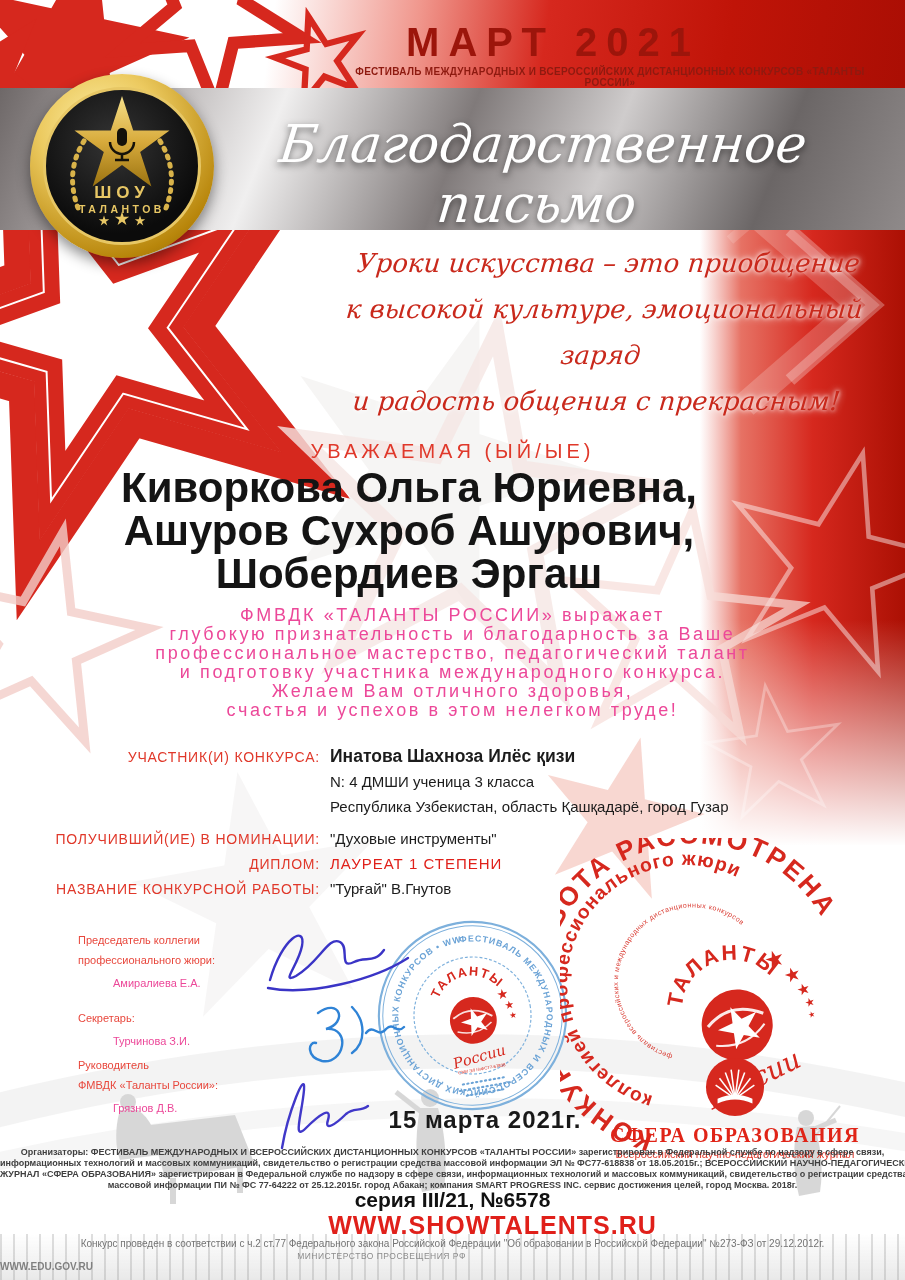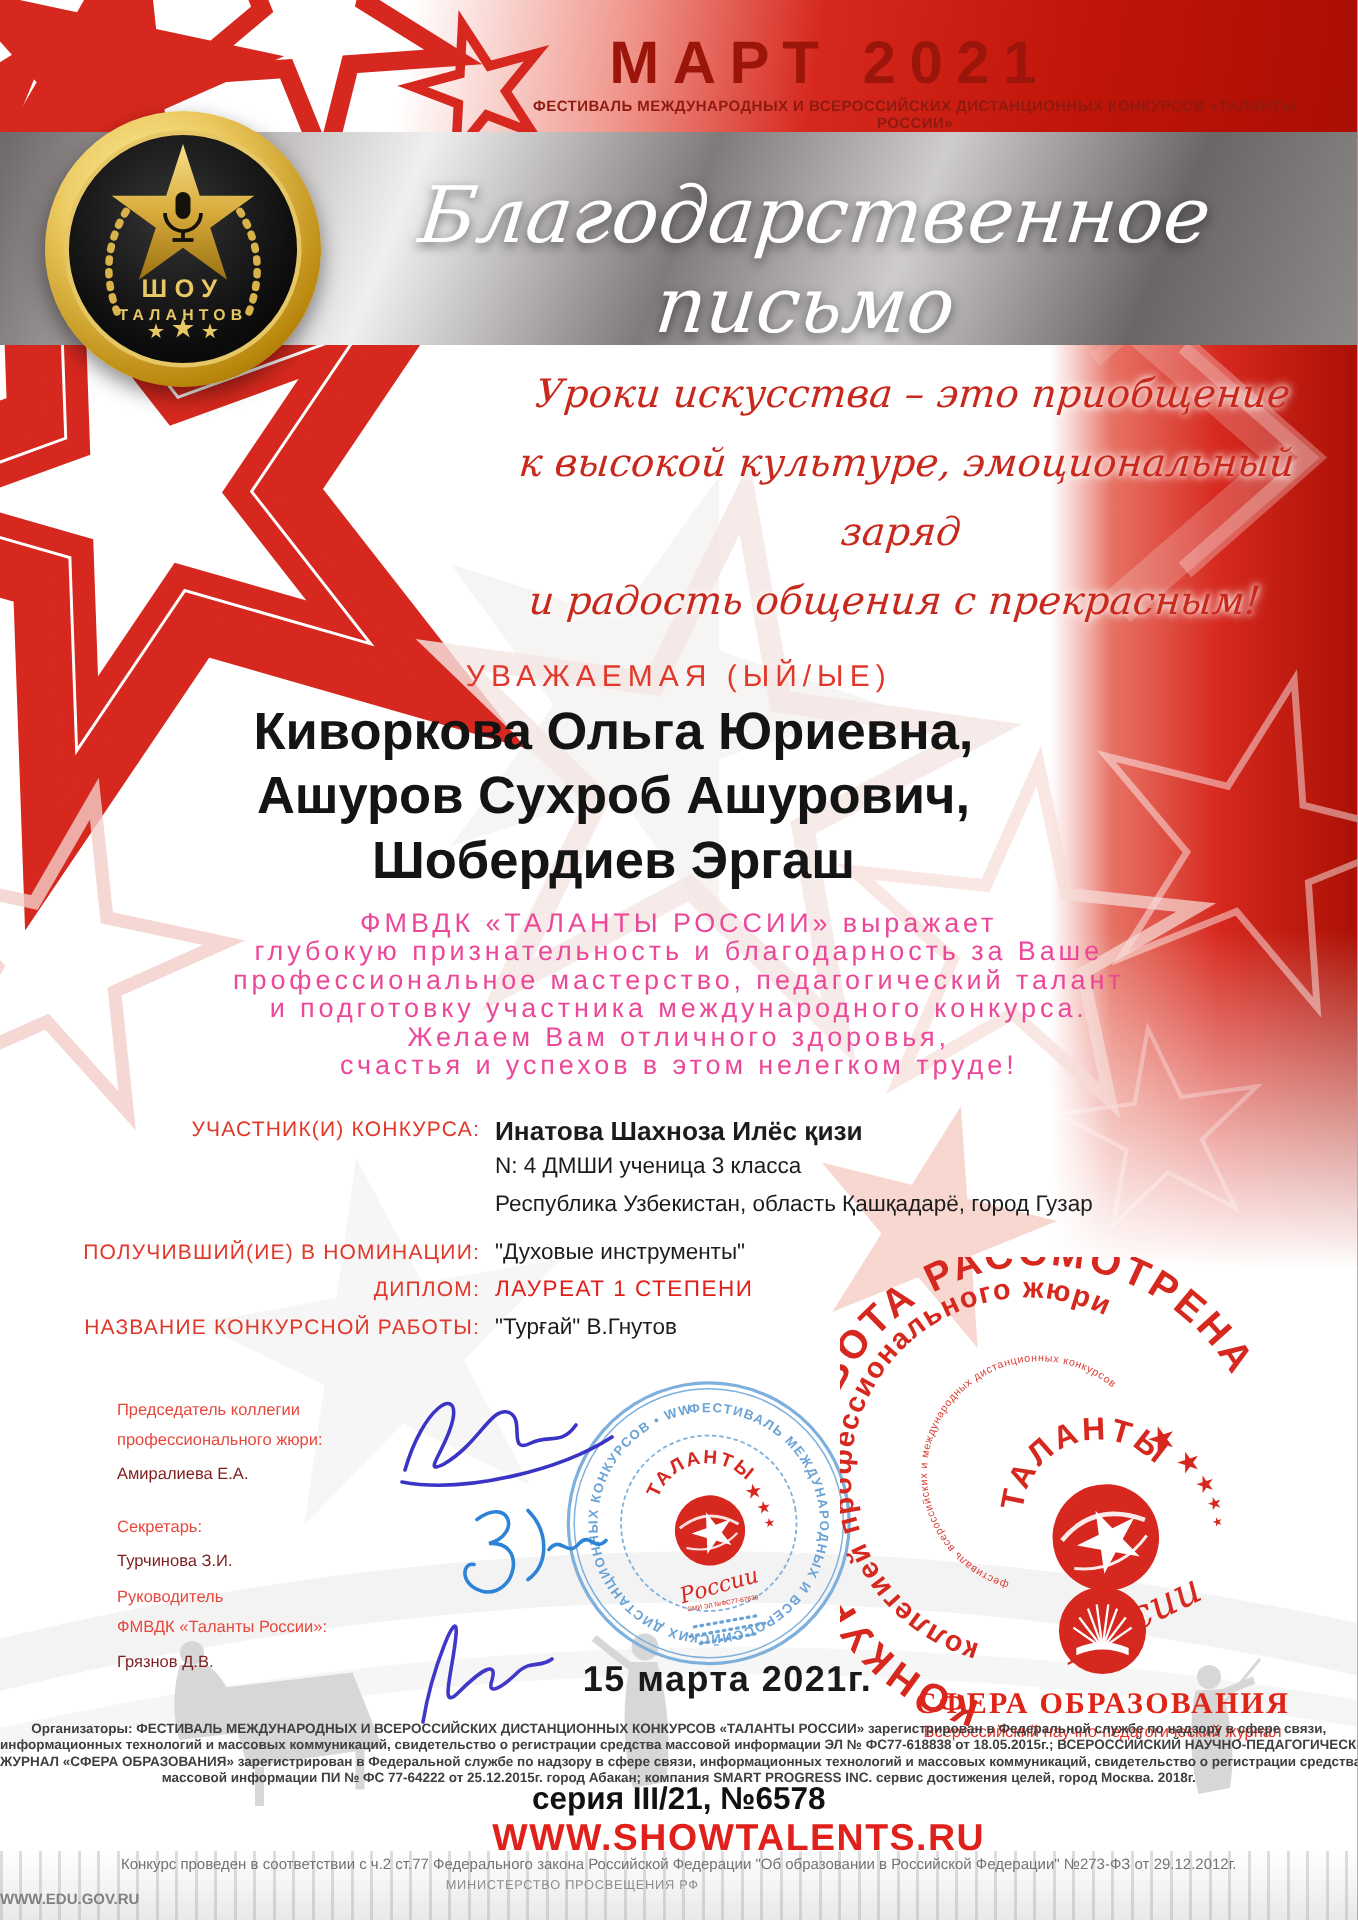--- a/index.html
+++ b/index.html
@@ -25,37 +25,37 @@
     box-shadow:0 6px 14px rgba(0,0,0,.45);}
   .badge-inner{position:absolute;left:13px;top:13px;width:158px;height:158px;border-radius:50%;
     background:radial-gradient(circle at 45% 35%,#343434 0%,#0b0b0b 70%);
     border:3px solid #e7c765;box-sizing:border-box;}
   
   .quote{left:310px;top:240px;width:585px;text-align:center;z-index:5;
     font-family:"DejaVu Serif",serif;font-style:italic;font-size:26px;line-height:46px;
     color:#c9291c;text-shadow:0 0 8px #fff,0 0 4px #fff;transform:skewX(-5deg);}
   .salutation{left:0;top:440px;width:905px;text-align:center;z-index:5;font-size:20px;
     letter-spacing:4px;color:#e0382a;font-weight:500;}
-  .recipients{left:0;top:466px;width:818px;text-align:center;z-index:5;font-size:35px;
+  .recipients{left:0;top:466px;width:818px;text-align:center;z-index:5;font-size:42px;
     font-weight:bold;color:#141414;line-height:43px;}
   .bodytxt{left:0;top:606px;width:905px;text-align:center;z-index:5;font-size:18px;
     letter-spacing:2.6px;color:#ec4899;line-height:19px;}
   
   .fields{left:55px;top:744px;width:800px;z-index:5;}
-  .frow{display:flex;align-items:flex-start;min-height:25px;}
+  .frow{display:flex;align-items:center;min-height:25px;}
   .flabel{width:265px;text-align:right;padding-right:10px;flex:none;color:#e0382a;
     font-size:14px;letter-spacing:.8px;}
   .fvalue{color:#1c1c1c;font-size:15px;}
   .fvalue.big{font-size:17.5px;font-weight:bold;}
   .fvalue.red{color:#e0201a;letter-spacing:1px;}
   .fspacer{height:7px;}
   
   .sig{z-index:5;width:215px;font-size:11px;line-height:20px;}
   .sig .role{color:#e8473c;}
-  .sig .name{color:#7f1d1d;margin-top:3px;}
+  .sig .name{color:#ec4899;margin-top:3px;margin-left:35px;}
   .ink{z-index:6;}
   
   .stamp{z-index:4;}
   .sfera{left:585px;top:1056px;width:300px;text-align:center;z-index:5;}
   .sfera .t{font-size:20px;font-weight:bold;color:#e02417;letter-spacing:1.5px;margin-top:2px;font-family:Liberation Serif, serif;}
   .sfera .s{font-size:11px;color:#e0382a;margin-top:1px;}
   .date{left:290px;top:1106px;width:390px;text-align:center;z-index:5;font-size:24px;
     font-weight:bold;color:#191919;letter-spacing:1px;}
   
   .fineprint{left:0;top:1147px;width:905px;text-align:center;z-index:5;color:#3f3f3f;

